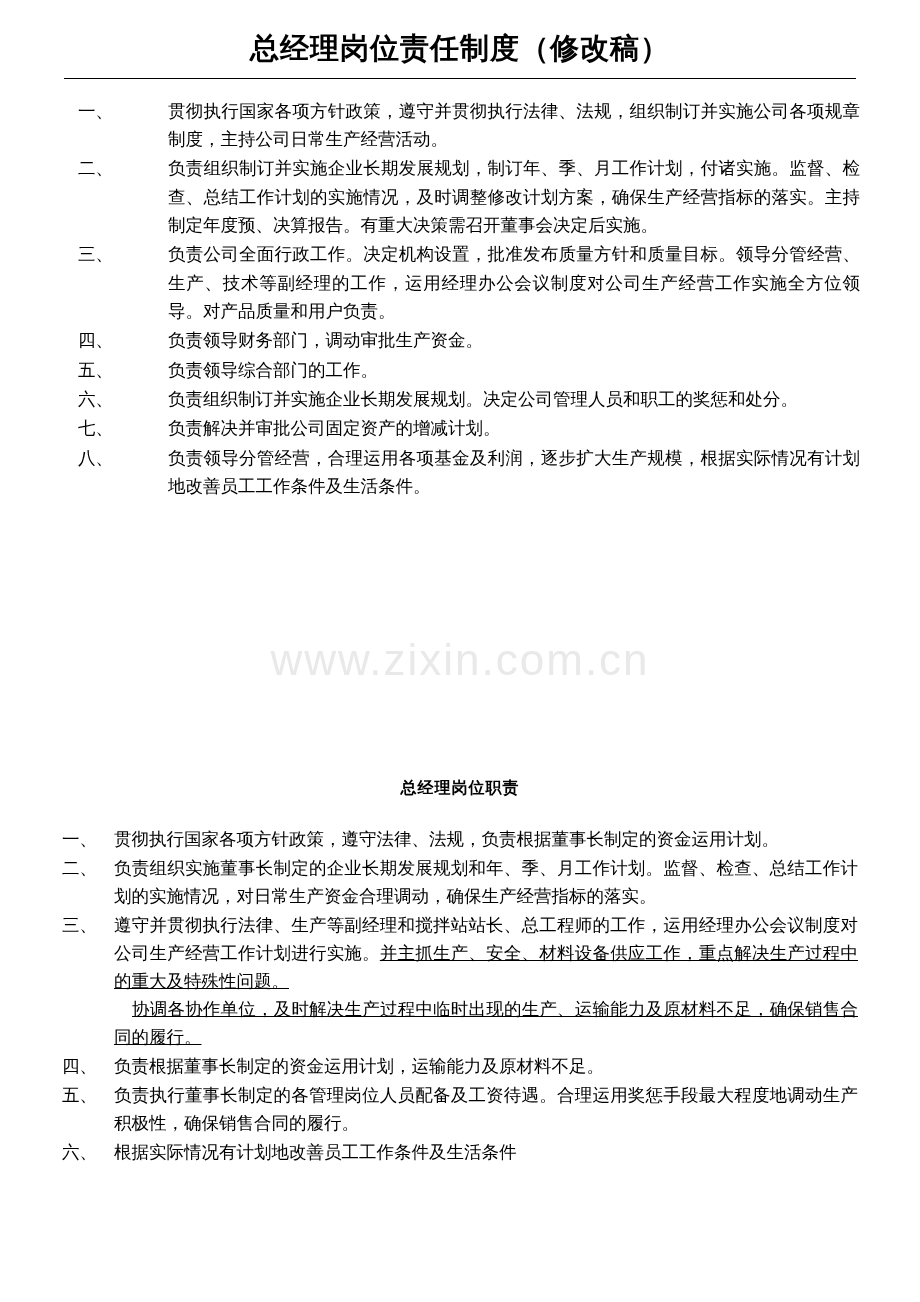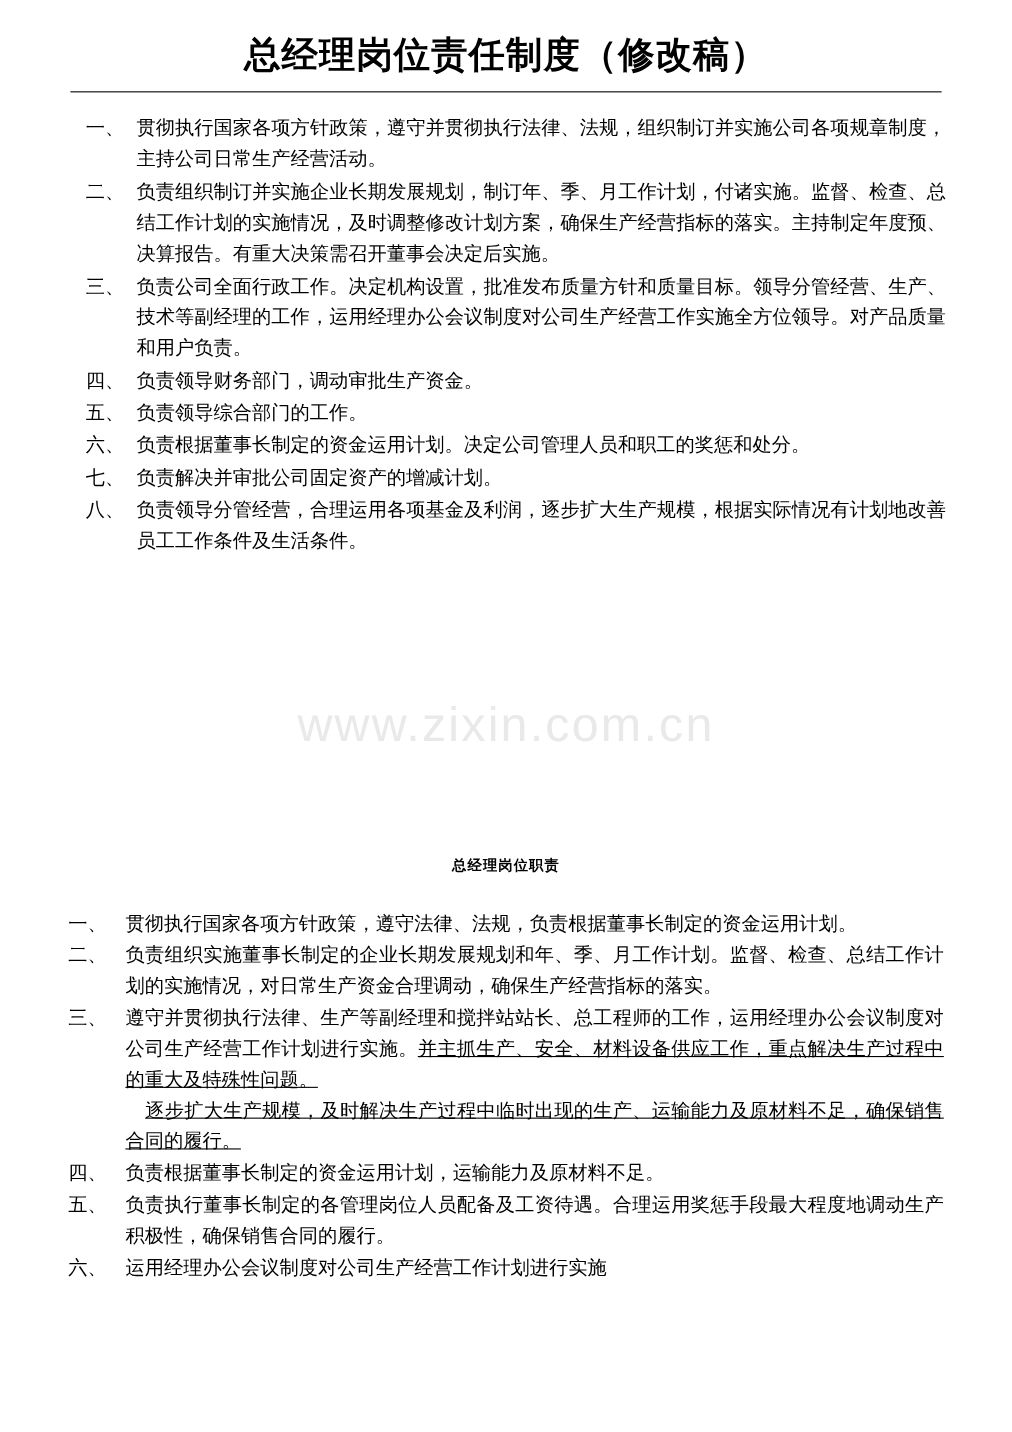--- a/index.html
+++ b/index.html
@@ -17,21 +17,21 @@
   }
   .page {
     position: relative;
     width: 920px;
     height: 1302px;
     box-sizing: border-box;
     padding: 0;
   }
   .doc-title {
     text-align: center;
-    font-size: 33px;
+    font-size: 29px;
     font-weight: bold;
     letter-spacing: 1px;
     margin: 30px 0 0 0;
     padding: 0 60px;
     line-height: 1.3;
   }
   .rule {
     border: none;
     border-top: 1.5px solid #000;
     margin: 10px 64px 0 64px;
@@ -47,37 +47,38 @@
     margin-bottom: 1px;
   }
   .item .num {
     flex: 0 0 auto;
     width: 46px;
     text-align: left;
   }
   .item .txt {
     flex: 1 1 auto;
     text-align: justify;
+    margin-left: 44px;
   }
   .watermark {
     position: absolute;
     left: 0;
     right: 0;
     top: 605px;
     text-align: center;
     font-family: "Liberation Sans", sans-serif;
     font-size: 44px;
     letter-spacing: 2px;
     color: #e9e9e9;
     font-weight: 500;
     user-select: none;
   }
   .sub-title {
     text-align: center;
-    font-size: 13px;
+    font-size: 16px;
     font-weight: bold;
     margin: 0;
     position: absolute;
     left: 0;
     right: 0;
     top: 748px;
     letter-spacing: 1px;
   }
   .section-two {
     position: absolute;
@@ -139,21 +140,21 @@
       <span class="txt">负责领导财务部门，调动审批生产资金。</span>
     </div>
 
     <div class="item">
       <span class="num">五、</span>
       <span class="txt">负责领导综合部门的工作。</span>
     </div>
 
     <div class="item">
       <span class="num">六、</span>
-      <span class="txt">负责根据董事长制定的资金运用计划。决定公司管理人员和职工的奖惩和处分。</span>
+      <span class="txt">负责组织制订并实施企业长期发展规划。决定公司管理人员和职工的奖惩和处分。</span>
     </div>
 
     <div class="item">
       <span class="num">七、</span>
       <span class="txt">负责解决并审批公司固定资产的增减计划。</span>
     </div>
 
     <div class="item">
       <span class="num">八、</span>
       <span class="txt">负责领导分管经营，合理运用各项基金及利润，逐步扩大生产规模，根据实际情况有计划地改善员工工作条件及生活条件。</span>
@@ -172,33 +173,33 @@
       <span class="txt">贯彻执行国家各项方针政策，遵守法律、法规，负责根据董事长制定的资金运用计划。</span>
     </div>
 
     <div class="item2">
       <span class="num">二、</span>
       <span class="txt">负责组织实施董事长制定的企业长期发展规划和年、季、月工作计划。监督、检查、总结工作计划的实施情况，对日常生产资金合理调动，确保生产经营指标的落实。</span>
     </div>
 
     <div class="item2">
       <span class="num">三、</span>
-      <span class="txt"><span>遵守并贯彻执行法律、生产等副经理和搅拌站站长、总工程师的工作，运用经理办公会议制度对公司生产经营工作计划进行实施。</span><span class="u">并主抓生产、安全、材料设备供应工作，重点解决生产过程中的重大及特殊性问题。</span><span class="u indent-line">逐步扩大生产规模，及时解决生产过程中临时出现的生产、运输能力及原材料不足，确保销售合同的履行。</span></span>
+      <span class="txt"><span>遵守并贯彻执行法律、生产等副经理和搅拌站站长、总工程师的工作，运用经理办公会议制度对公司生产经营工作计划进行实施。</span><span class="u">并主抓生产、安全、材料设备供应工作，重点解决生产过程中的重大及特殊性问题。</span><span class="u indent-line">协调各协作单位，及时解决生产过程中临时出现的生产、运输能力及原材料不足，确保销售合同的履行。</span></span>
     </div>
 
     <div class="item2">
       <span class="num">四、</span>
       <span class="txt">负责根据董事长制定的资金运用计划，运输能力及原材料不足。</span>
     </div>
 
     <div class="item2">
       <span class="num">五、</span>
       <span class="txt">负责执行董事长制定的各管理岗位人员配备及工资待遇。合理运用奖惩手段最大程度地调动生产积极性，确保销售合同的履行。</span>
     </div>
 
     <div class="item2">
       <span class="num">六、</span>
-      <span class="txt">运用经理办公会议制度对公司生产经营工作计划进行实施</span>
+      <span class="txt">根据实际情况有计划地改善员工工作条件及生活条件</span>
     </div>
 
   </div>
 
 </div>
 
 </body></html>

